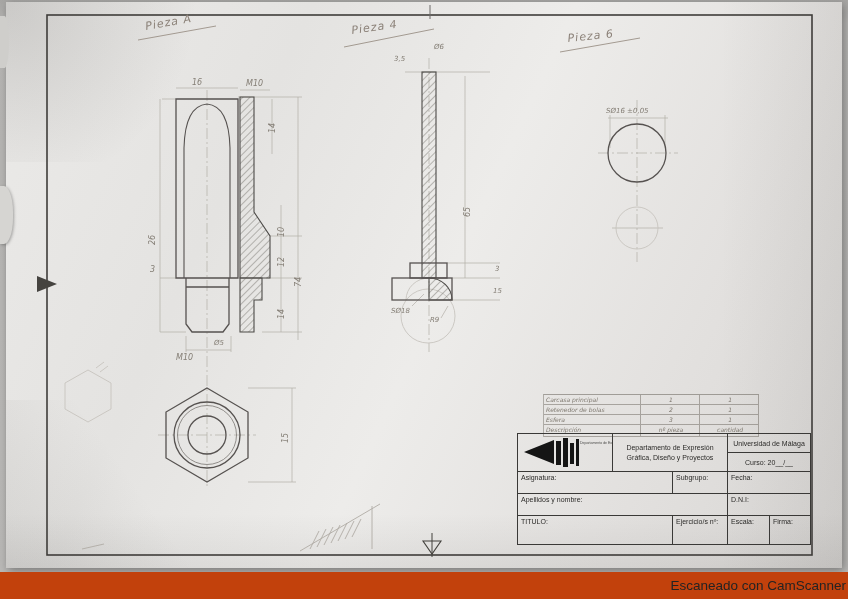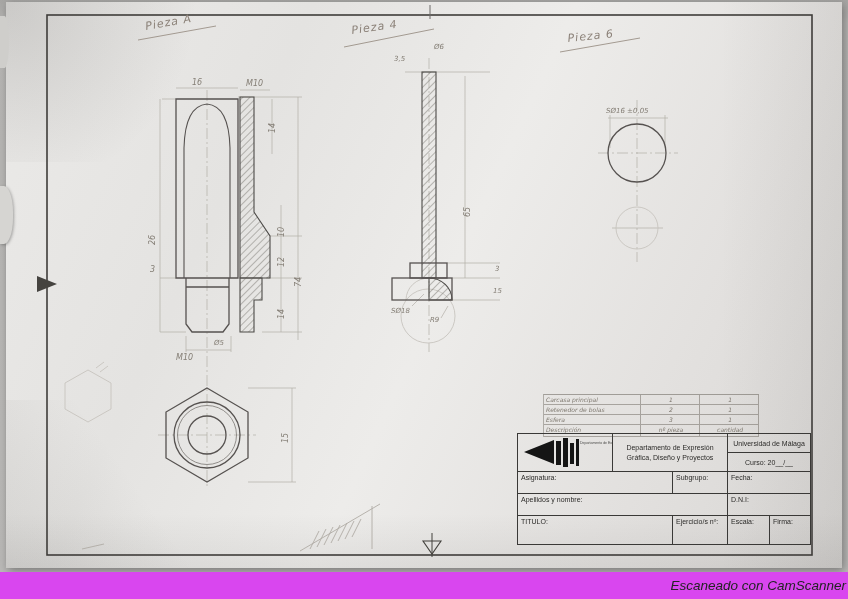--- a/index.html
+++ b/index.html
@@ -52,22 +52,22 @@
   .tb-logo { width:95px; position:relative; padding:0; }
   .tb-dept { width:115px; display:flex; flex-direction:column; justify-content:center; text-align:center; line-height:1.35; }
   .tb-right { width:82px; padding:0; display:flex; flex-direction:column; }
   .tb-uni { height:19px; border-bottom:1px solid #3a3937; display:flex; align-items:center; justify-content:center; }
   .tb-curso { height:18px; display:flex; align-items:center; justify-content:center; }
   .w155 { width:155px; } .w55 { width:55px; } .w210 { width:210px; } .w42 { width:42px; } .flexfill { flex:1; }
   .logo-caption { position:absolute; left:62px; top:7px; width:30px; font-size:3.5px; line-height:1.25;
                   color:#4a4a48; font-style:normal; letter-spacing:0; }
 
   
-  .strip { position:absolute; left:0; top:572px; width:848px; height:27px; background:#d946ef;
-           display:flex; align-items:center; justify-content:flex-end;font-style:italic; }
+  .strip { position:absolute; left:0; top:572px; width:848px; height:27px; background:#c2410c;
+           display:flex; align-items:center; justify-content:flex-end; }
   .strip span { font-size:13.5px; color:#232323; margin-right:2px; }
 </style>
 </head>
 <body>
 
 <div class="scan">
   <div class="paper"></div>
   <div class="shade shade-tl"></div>
   <div class="shade shade-bl"></div>
   <div class="shade shade-r"></div>

